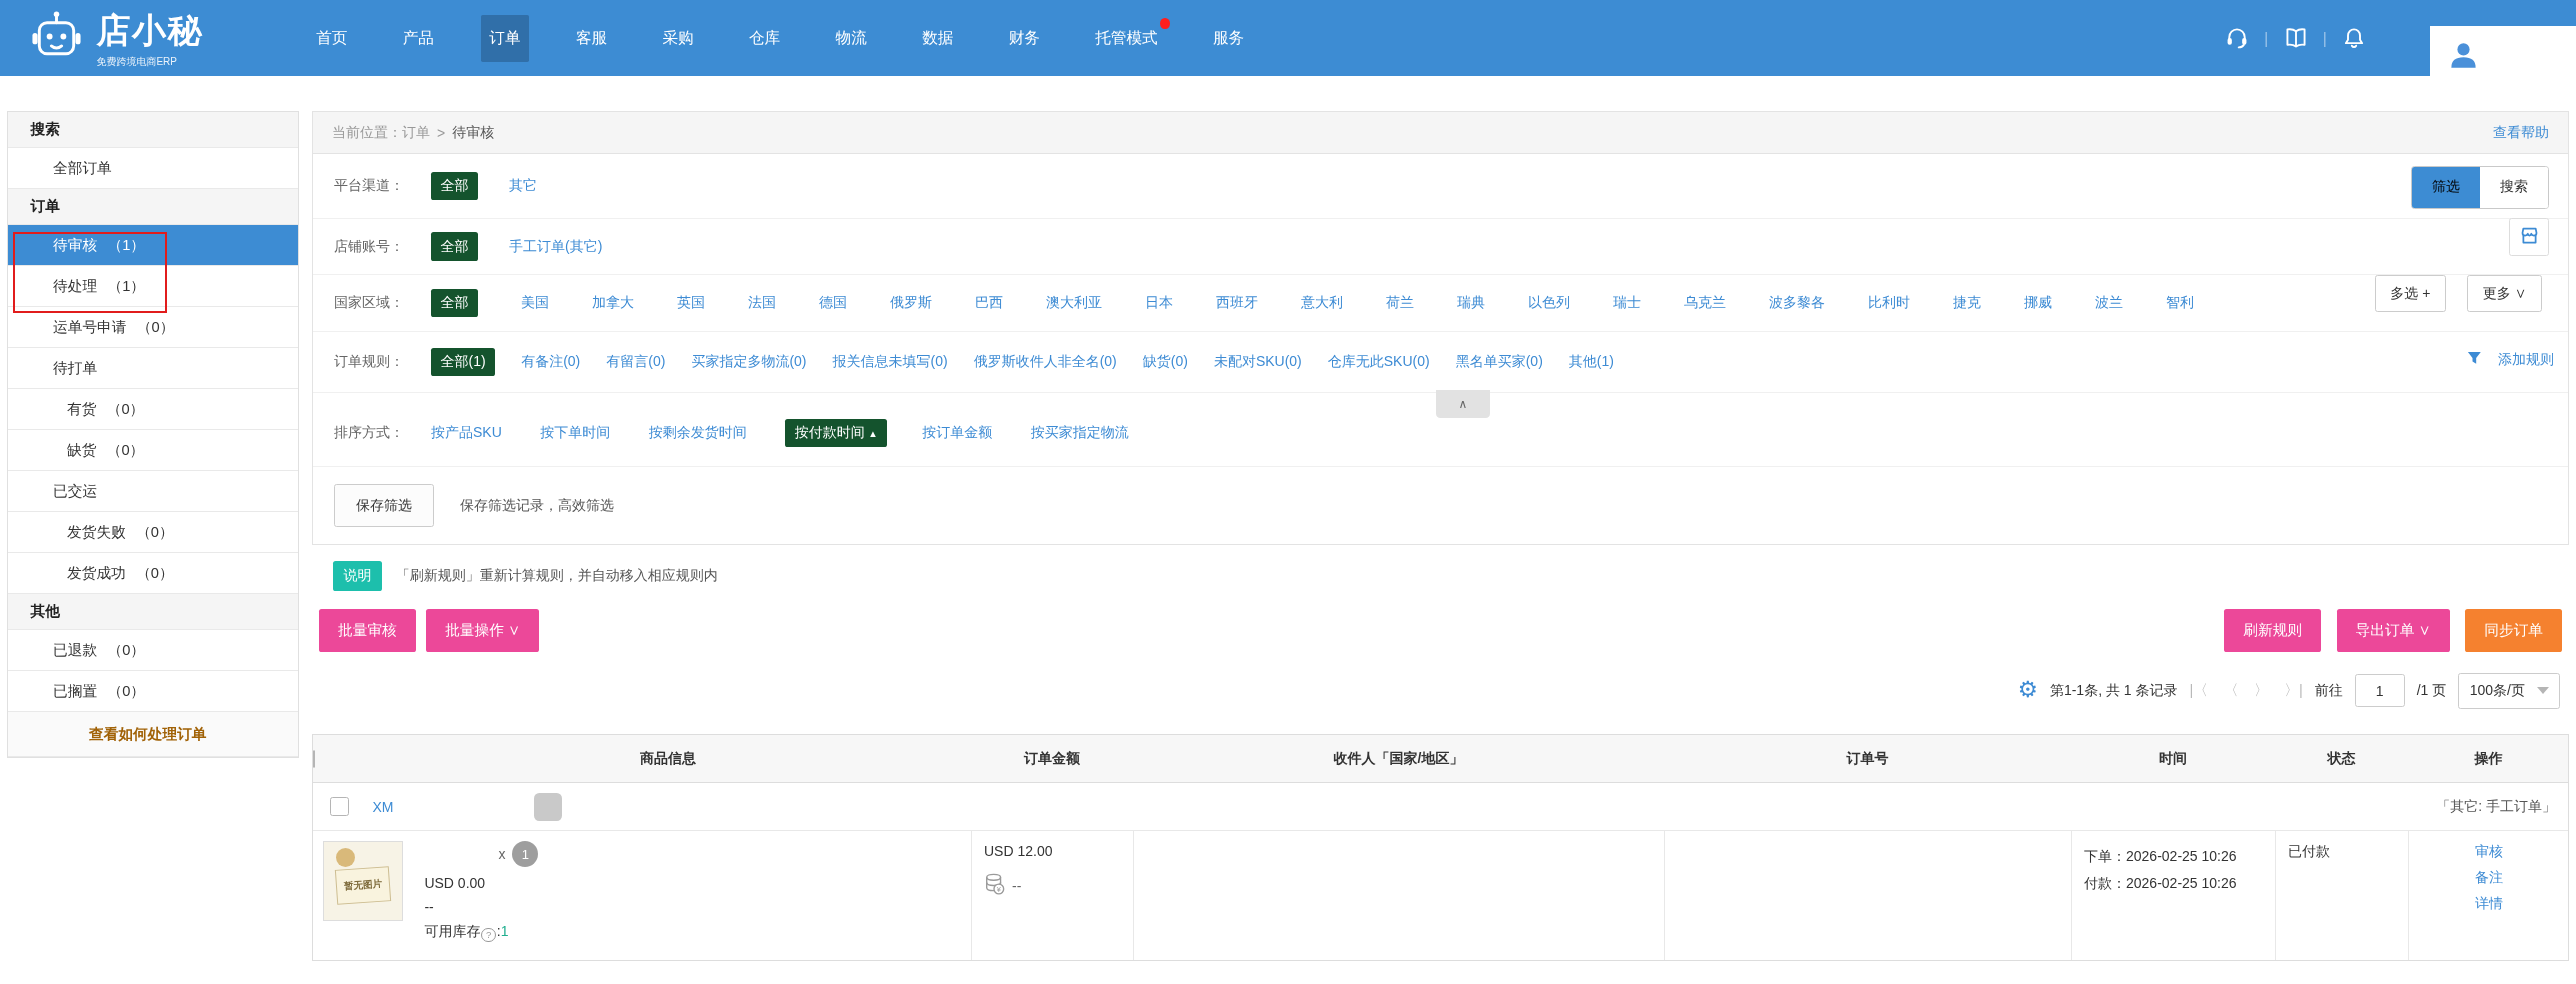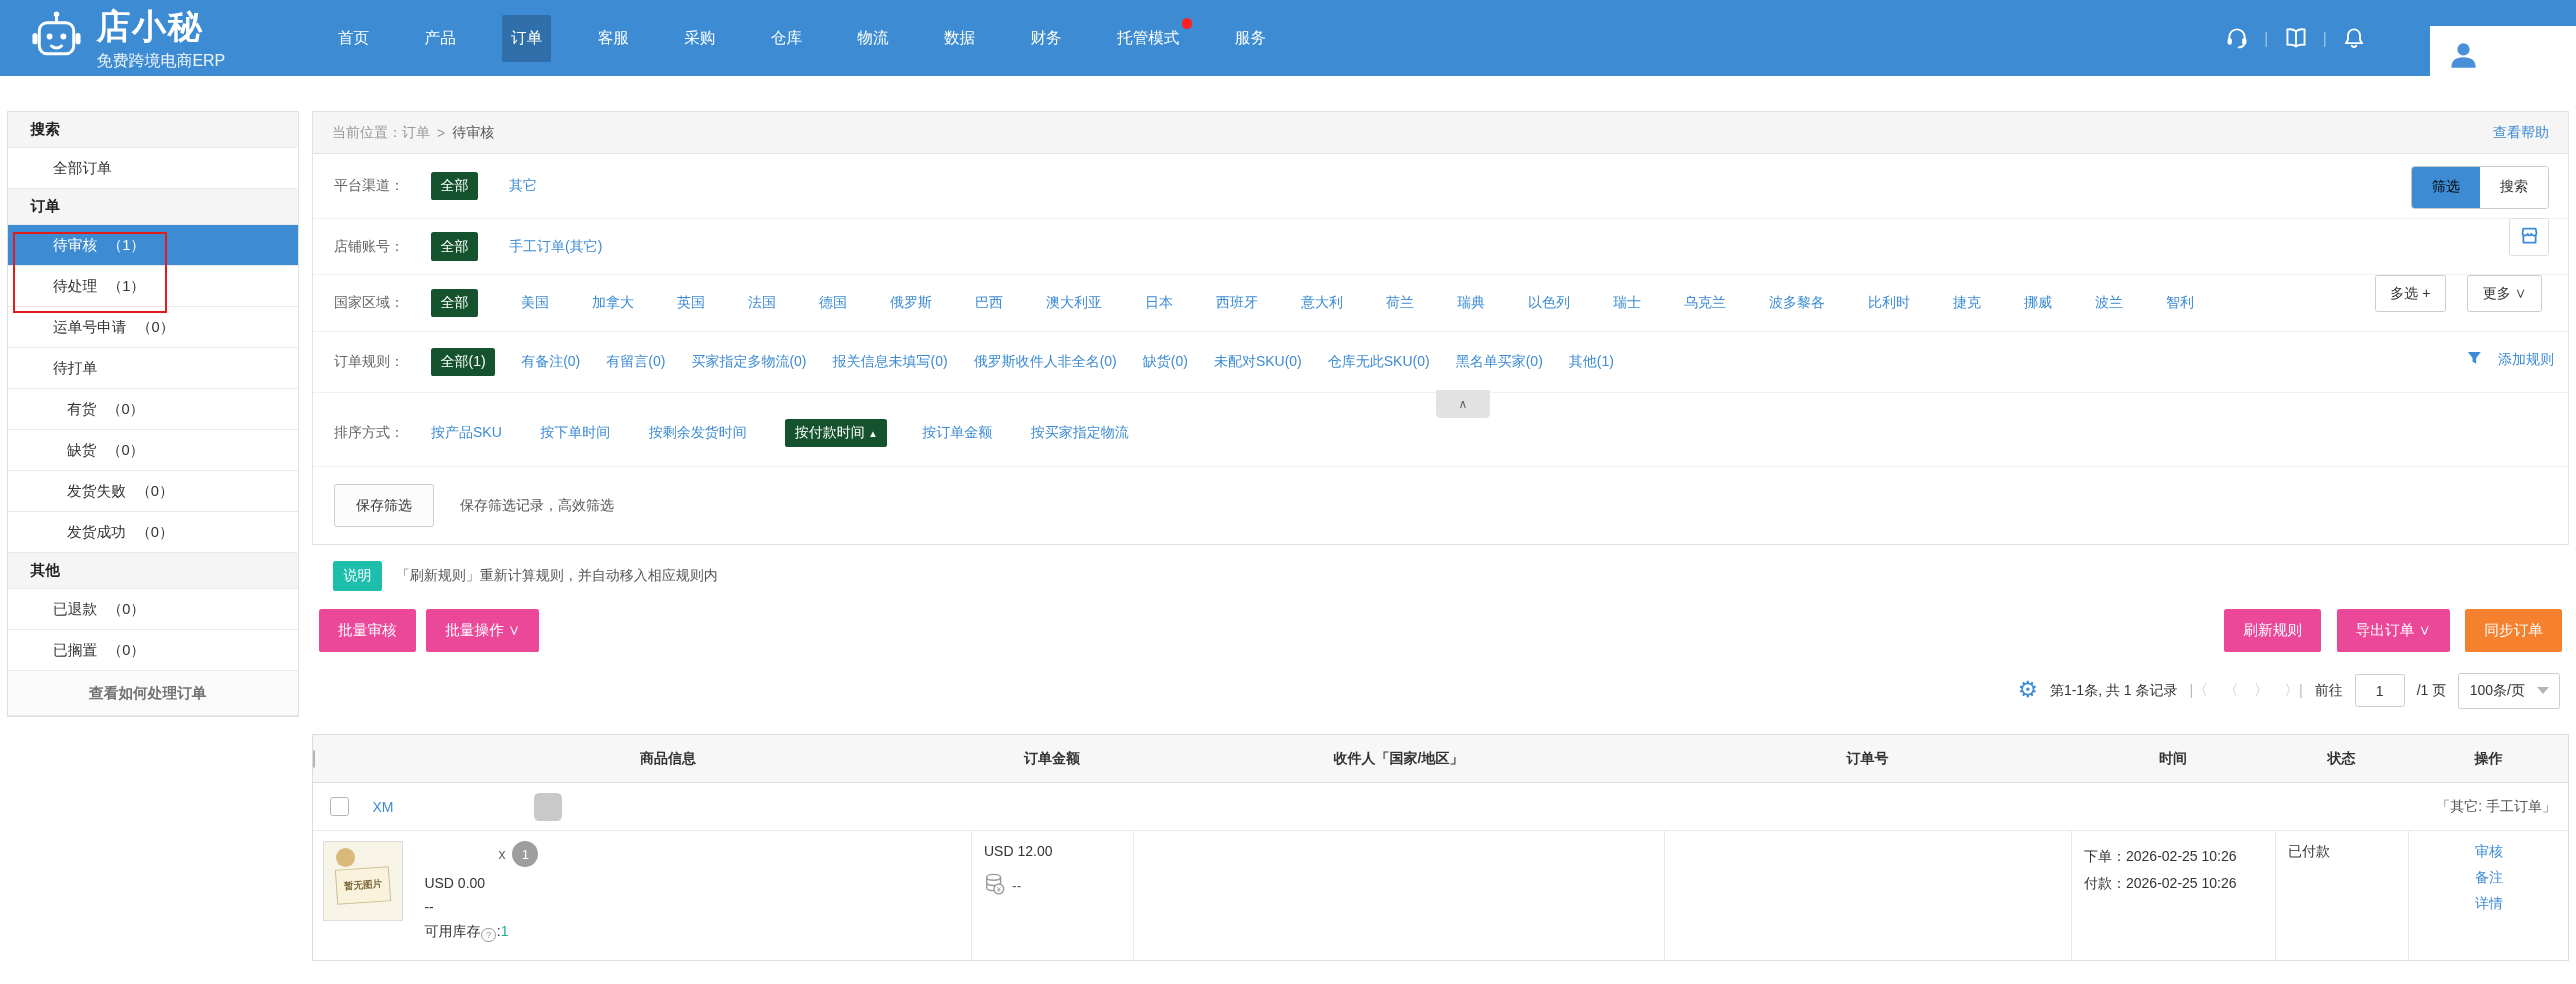--- a/index.html
+++ b/index.html
@@ -7,39 +7,39 @@
   body {
     width:2576px; height:985px; position:relative; overflow:hidden;
     background:#fff; font-family:"Liberation Sans","DejaVu Sans",sans-serif;
     font-size:14px; color:#333;
   }
   
   .nav { position:absolute; left:0; top:0; width:2576px; height:76px; background:#3d8cd3; display:flex; align-items:center; }
   .logo { display:flex; align-items:center; margin-left:29.4px; }
   .logo-text { margin-left:12px; color:#fff; }
   .logo-title { font-size:34px; font-weight:bold; letter-spacing:1.7px; }
-  .logo-sub { font-size:16px; opacity:.9; margin-top:1px; }
+  .logo-sub { font-size:10px; opacity:.9; margin-top:1px; }
   .nav-items { display:flex; gap:38px; margin-left:104px; }
   .nav-item { position:relative; color:#fff; font-size:15.6px; padding:13px 8.7px; cursor:pointer; border-radius:1.7px; white-space:nowrap; }
   .nav-item.active { background:#306fa9; }
   .nav-item .dot { display:none; position:absolute; top:3.5px; right:-3.5px; width:9.5px; height:11.3px; border-radius:50%; background:#ff1f1f; }
   .nav-item.has-dot .dot { display:block; }
   .nav-icons { position:absolute; left:2224px; top:0; height:76px; display:flex; align-items:center; gap:14px; }
   .nav-icons .sep { color:rgba(255,255,255,.45); font-size:17.3px; }
   .nav-ic { width:26px; height:26px; display:flex; align-items:center; justify-content:center; cursor:pointer; }
   .user-panel { position:absolute; left:2430px; top:26px; width:146px; height:61px; background:#fff; display:flex; align-items:center; padding-left:17.3px; cursor:pointer; }
   
   .sidebar { position:absolute; left:7px; top:111px; width:292px; background:#fff; border:0.9px solid #e0e0e0; }
   .s-row { display:flex; align-items:center; border-bottom:0.9px solid #e9e9e9; font-size:14.7px; }
   .t-section { height:36px; background:#f5f5f5; font-weight:bold; padding-left:22.5px; color:#222; }
   .t-item { height:41px; padding-left:45px; cursor:pointer; }
   .t-sub  { height:41px; padding-left:59px; cursor:pointer; }
   .t-item.sel { background:#3d8cd3; color:#fff; }
   .s-count { margin-left:10.4px; }
-  .t-link { height:45px; background:#fafafa; justify-content:center; color:#737373; font-weight:bold; cursor:pointer; font-size:14.7px; }
+  .t-link { height:45px; background:#fafafa; justify-content:center; color:#a16207; font-weight:bold; cursor:pointer; font-size:14.7px; }
   .red-box { position:absolute; left:5.2px; top:120px; width:154px; height:81px; border:2.6px solid #e11c1c; pointer-events:none; }
   
   .main { position:absolute; left:312px; top:111px; width:2257px; }
   .breadcrumb { height:43px; background:#f5f5f5; border:0.9px solid #e3e3e3; display:flex; align-items:center; padding:0 19px; color:#999; font-size:14px; }
   .breadcrumb .cur { color:#555; }
   .breadcrumb b.sp { font-weight:normal; margin:0 7px; }
   .help-link { margin-left:auto; color:#3d8bd4; cursor:pointer; }
   
   .filter-panel { position:relative; background:#fff; border:0.9px solid #e3e3e3; border-top:none; }
   .f-row { display:flex; align-items:center; padding:18px 243px 18px 21px; border-bottom:0.9px solid #f0f0f0; }
@@ -266,20 +266,24 @@
     <div class="s-row t-sub">
       <span>有货</span>
       <span class="s-count">（0）</span>
     </div>
 
     <div class="s-row t-sub">
       <span>缺货</span>
       <span class="s-count">（0）</span>
     </div>
 
+    <div class="s-row t-item">
+      <span>已交运</span>
+      <span class="s-count"></span>
+    </div>
 
     <div class="s-row t-sub">
       <span>发货失败</span>
       <span class="s-count">（0）</span>
     </div>
 
     <div class="s-row t-sub">
       <span>发货成功</span>
       <span class="s-count">（0）</span>
     </div>

